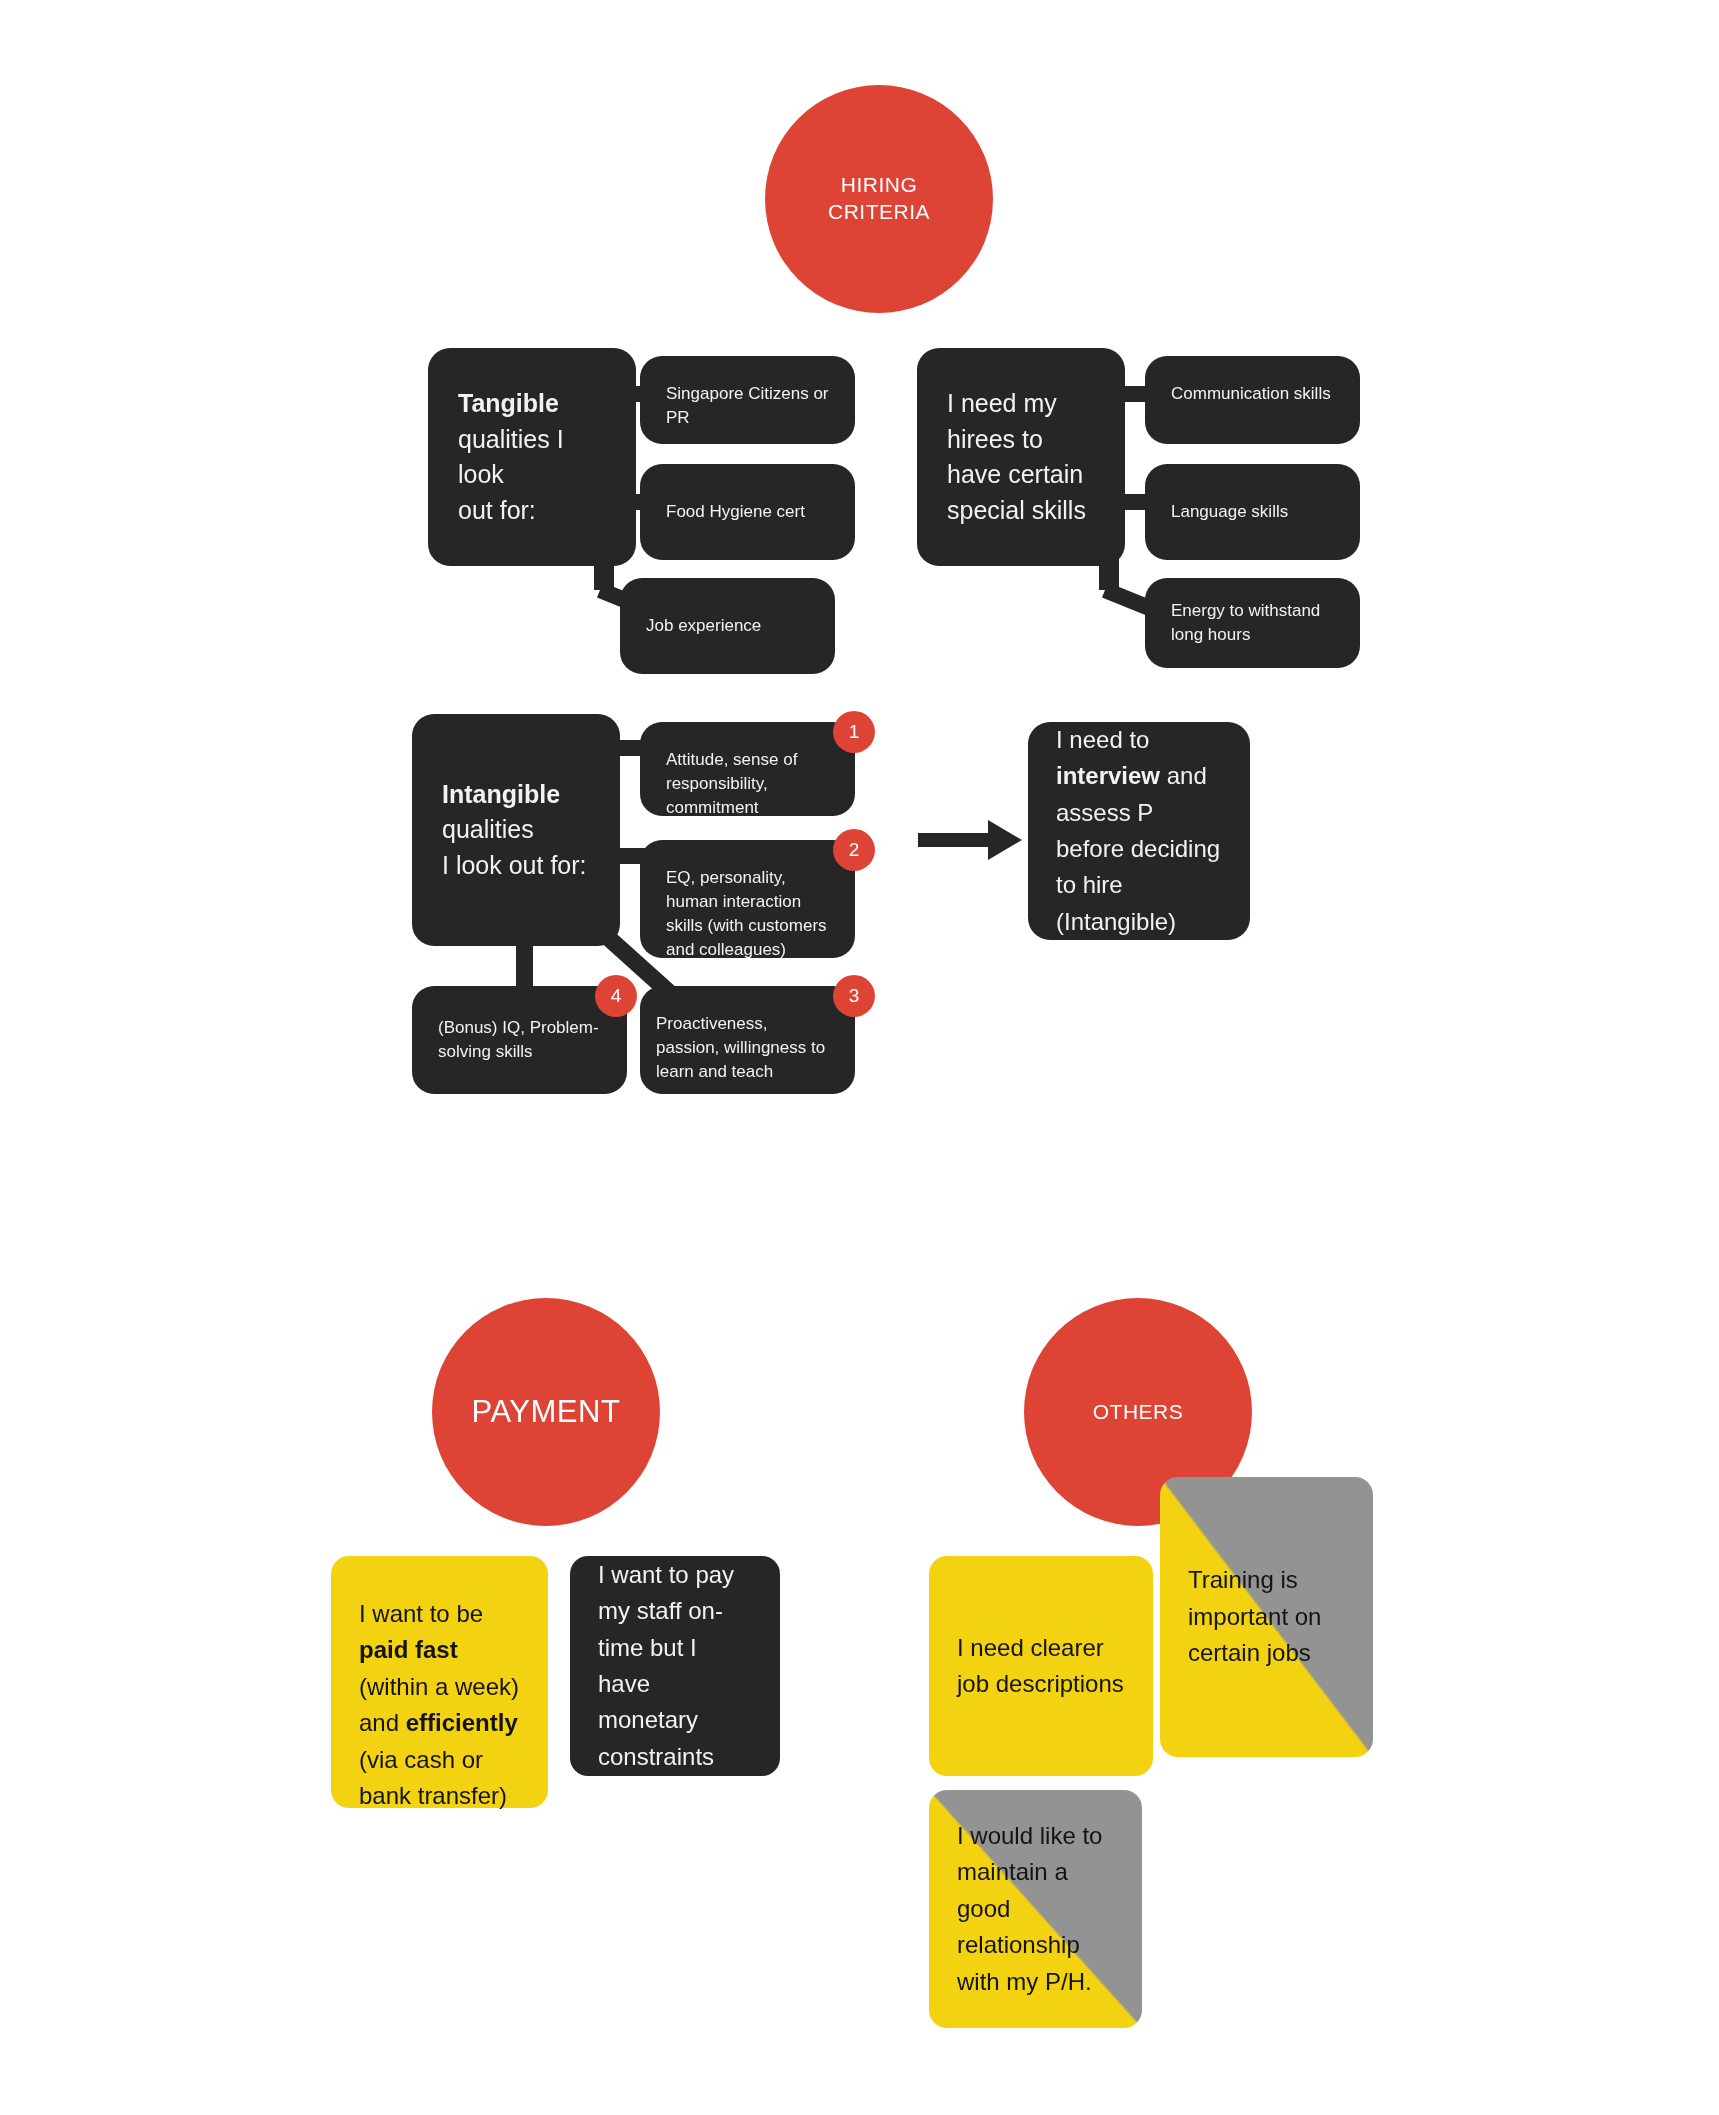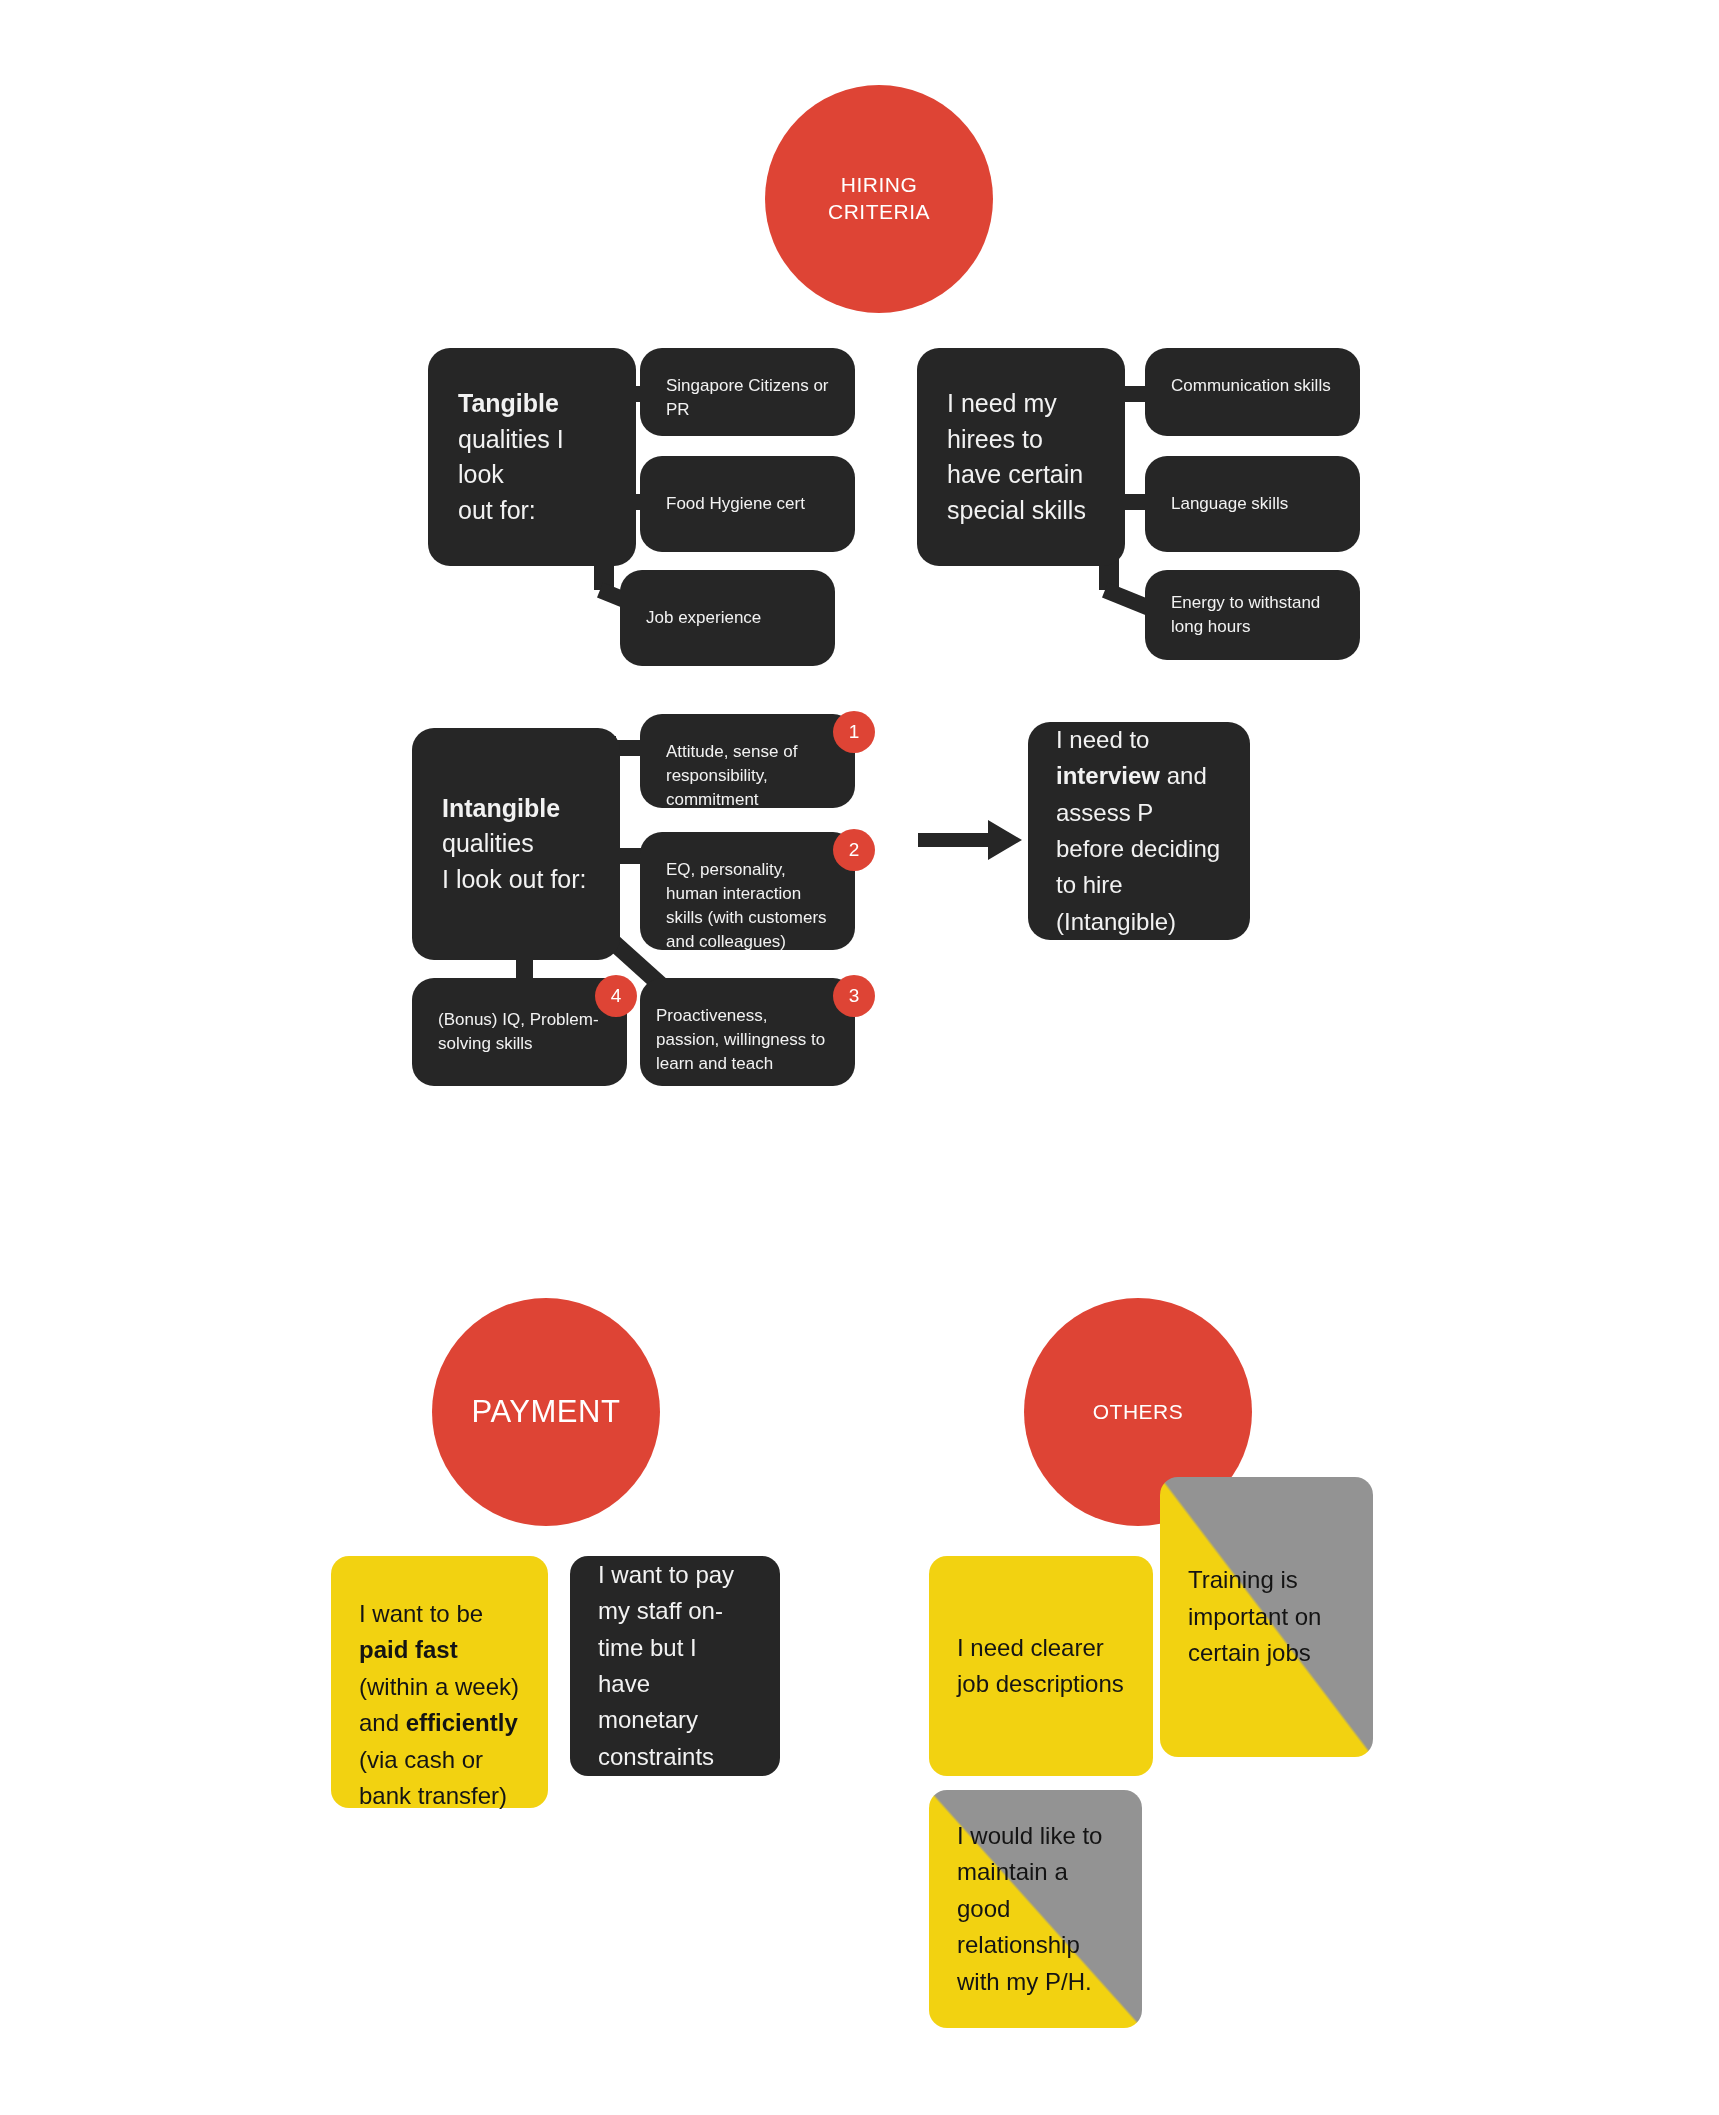--- a/index.html
+++ b/index.html
@@ -46,21 +46,21 @@
     background: #262626;
     color: #f2f2f2;
     border-radius: 22px;
     box-sizing: border-box;
     display: flex;
     align-items: center;
     z-index: 3;
   }
   .box .txt { width: 100%; }
   .box.parent { font-size: 25px; line-height: 1.42; padding: 0 30px; font-weight: 300; }
-  .box.leaf   { font-size: 17px; line-height: 1.42; padding: 0 26px; font-weight: 300; }
+  .box.leaf   { font-size: 17px; line-height: 1.42; padding: 0 26px; font-weight: 300; margin-top: 8px; }
   .box.leaf.top { align-items: flex-start; padding-top: 26px; }
   .box.card   { font-size: 24px; line-height: 1.52; padding: 0 28px; font-weight: 300; }
   b, .bold { font-weight: 700; }
 
   
   .conn {
     position: absolute;
     background: #262626;
     z-index: 1;
   }
@@ -184,21 +184,21 @@
   <div class="box leaf" style="left:1145px; top:570px; width:215px; height:90px;">
     <div class="txt">Energy to withstand long hours</div>
   </div>
 
   <div class="conn" style="left:600px; top:740px; width:58px; height:16px;"></div>
   <div class="conn" style="left:594px; top:736px; width:22px; height:52px;"></div>
   <div class="conn" style="left:600px; top:848px; width:58px; height:16px;"></div>
   <div class="conn" style="left:598px; top:920px; width:100px; height:17px; transform:rotate(42deg); transform-origin:left center;"></div>
   <div class="conn" style="left:516px; top:940px; width:17px; height:58px;"></div>
 
-  <div class="box parent" style="left:412px; top:714px; width:208px; height:232px;margin-top:14px;">
+  <div class="box parent" style="left:412px; top:714px; width:208px; height:232px;">
     <div class="txt">
       <div><span class="bold">Intangible</span></div>
       <div>qualities</div>
       <div>I look out for:</div>
     </div>
   </div>
 
   <div class="box leaf top" style="left:640px; top:714px; width:215px; height:94px;">
     <div class="txt">Attitude, sense of responsibility, commitment</div>
   </div>

